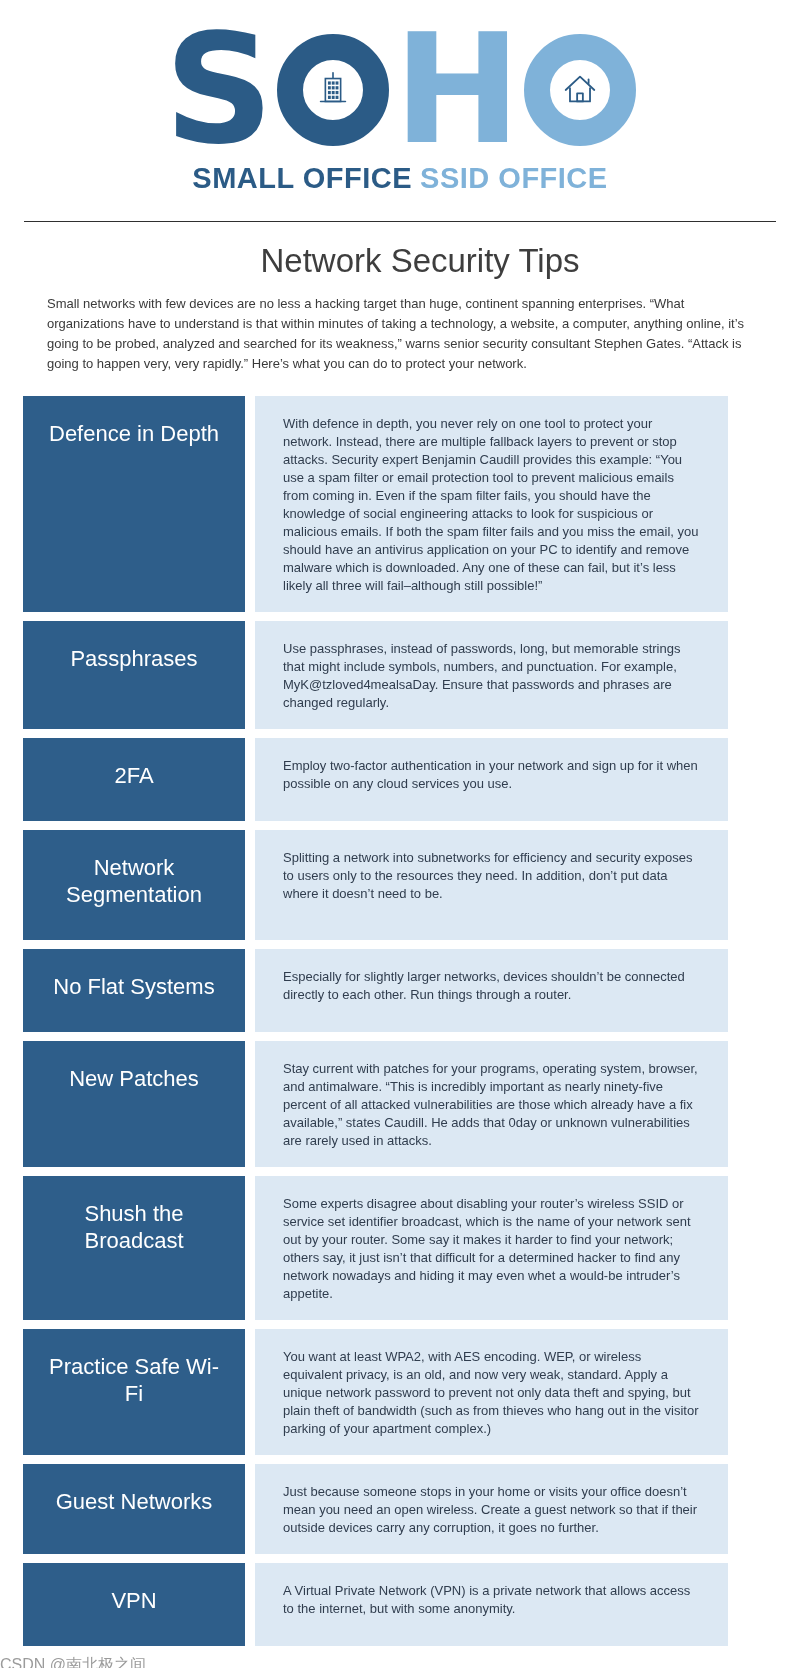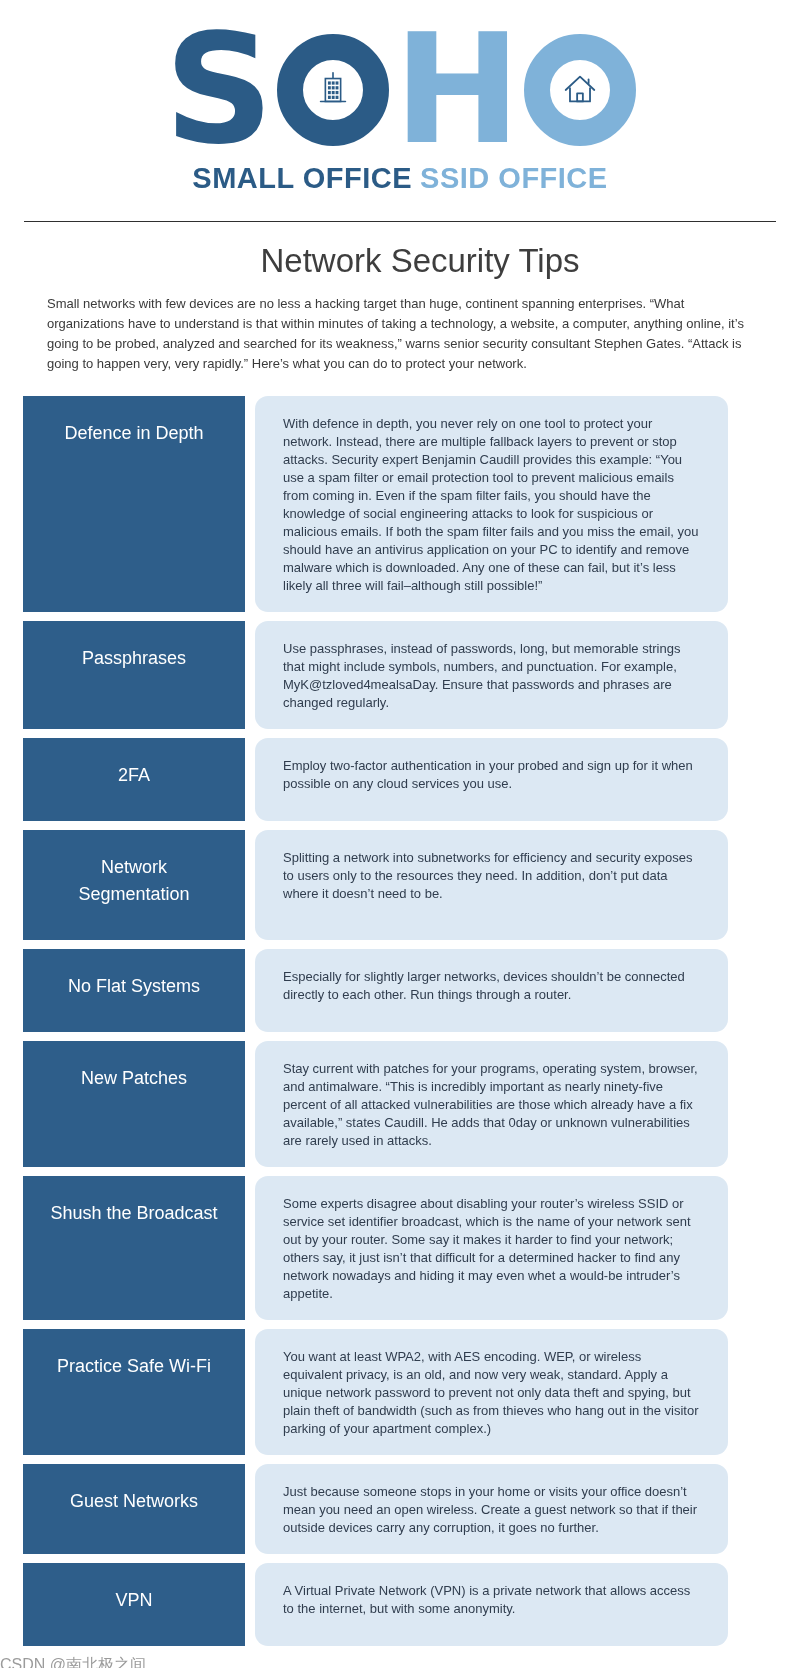--- a/index.html
+++ b/index.html
@@ -23,22 +23,22 @@
 
   .divider { border:none; border-top:1px solid #2f2f2f; margin:26px 24px 0; }
 
   .page-title { font-size:33px; font-weight:400; color:#3e3e3e; text-align:center; margin-top:20px;padding-left:40px; }
 
   .intro { width:706px; margin:14px auto 22px; font-size:13px; line-height:20px; color:#3a3a3a; text-align:left; }
 
   
   .tips { margin-left:23px; width:705px; }
   .tip-row { display:flex; gap:10px; margin-bottom:9px; align-items:stretch; }
-  .tip-title-box { flex:0 0 222px; background:var(--box-blue,#2e5e8a); color:#ffffff; text-align:center; padding:24px 21px 32px; font-size:18px; line-height:27px; font-weight:400; }
-  .tip-body-box { flex:1 1 auto; background:var(--panel-bg,#dce8f3); padding:19px 26px 17px 28px;border-radius:13px; }
+  .tip-title-box { flex:0 0 222px; background:var(--box-blue,#2e5e8a); color:#ffffff; text-align:center; padding:24px 21px 32px; font-size:22px; line-height:27px; font-weight:400; }
+  .tip-body-box { flex:1 1 auto; background:var(--panel-bg,#dce8f3); padding:19px 26px 17px 28px; }
   .tip-body-box p { font-size:13px; line-height:18px; color:var(--body-text,#303d4e); }
 
   .watermark { text-align:left; margin:6px 68px 0 0; font-size:16px; color:#9b9b9b; }
 </style>
 </head>
 <body>
 
 <div class="page">
 
   <header class="logo-block">
@@ -98,21 +98,21 @@
     <div class="tip-row">
       <div class="tip-title-box">Passphrases</div>
       <div class="tip-body-box">
           <p>Use passphrases, instead of passwords, long, but memorable strings that might include symbols, numbers, and punctuation. For example, MyK@tzloved4mealsaDay. Ensure that passwords and phrases are changed regularly.</p>
         </div>
     </div>
 
     <div class="tip-row">
       <div class="tip-title-box">2FA</div>
       <div class="tip-body-box">
-          <p>Employ two-factor authentication in your probed and sign up for it when possible on any cloud services you use.</p>
+          <p>Employ two-factor authentication in your network and sign up for it when possible on any cloud services you use.</p>
         </div>
     </div>
 
     <div class="tip-row">
       <div class="tip-title-box">Network Segmentation</div>
       <div class="tip-body-box">
           <p>Splitting a network into subnetworks for efficiency and security exposes to users only to the resources they need. In addition, don’t put data where it doesn’t need to be.</p>
         </div>
     </div>
 

